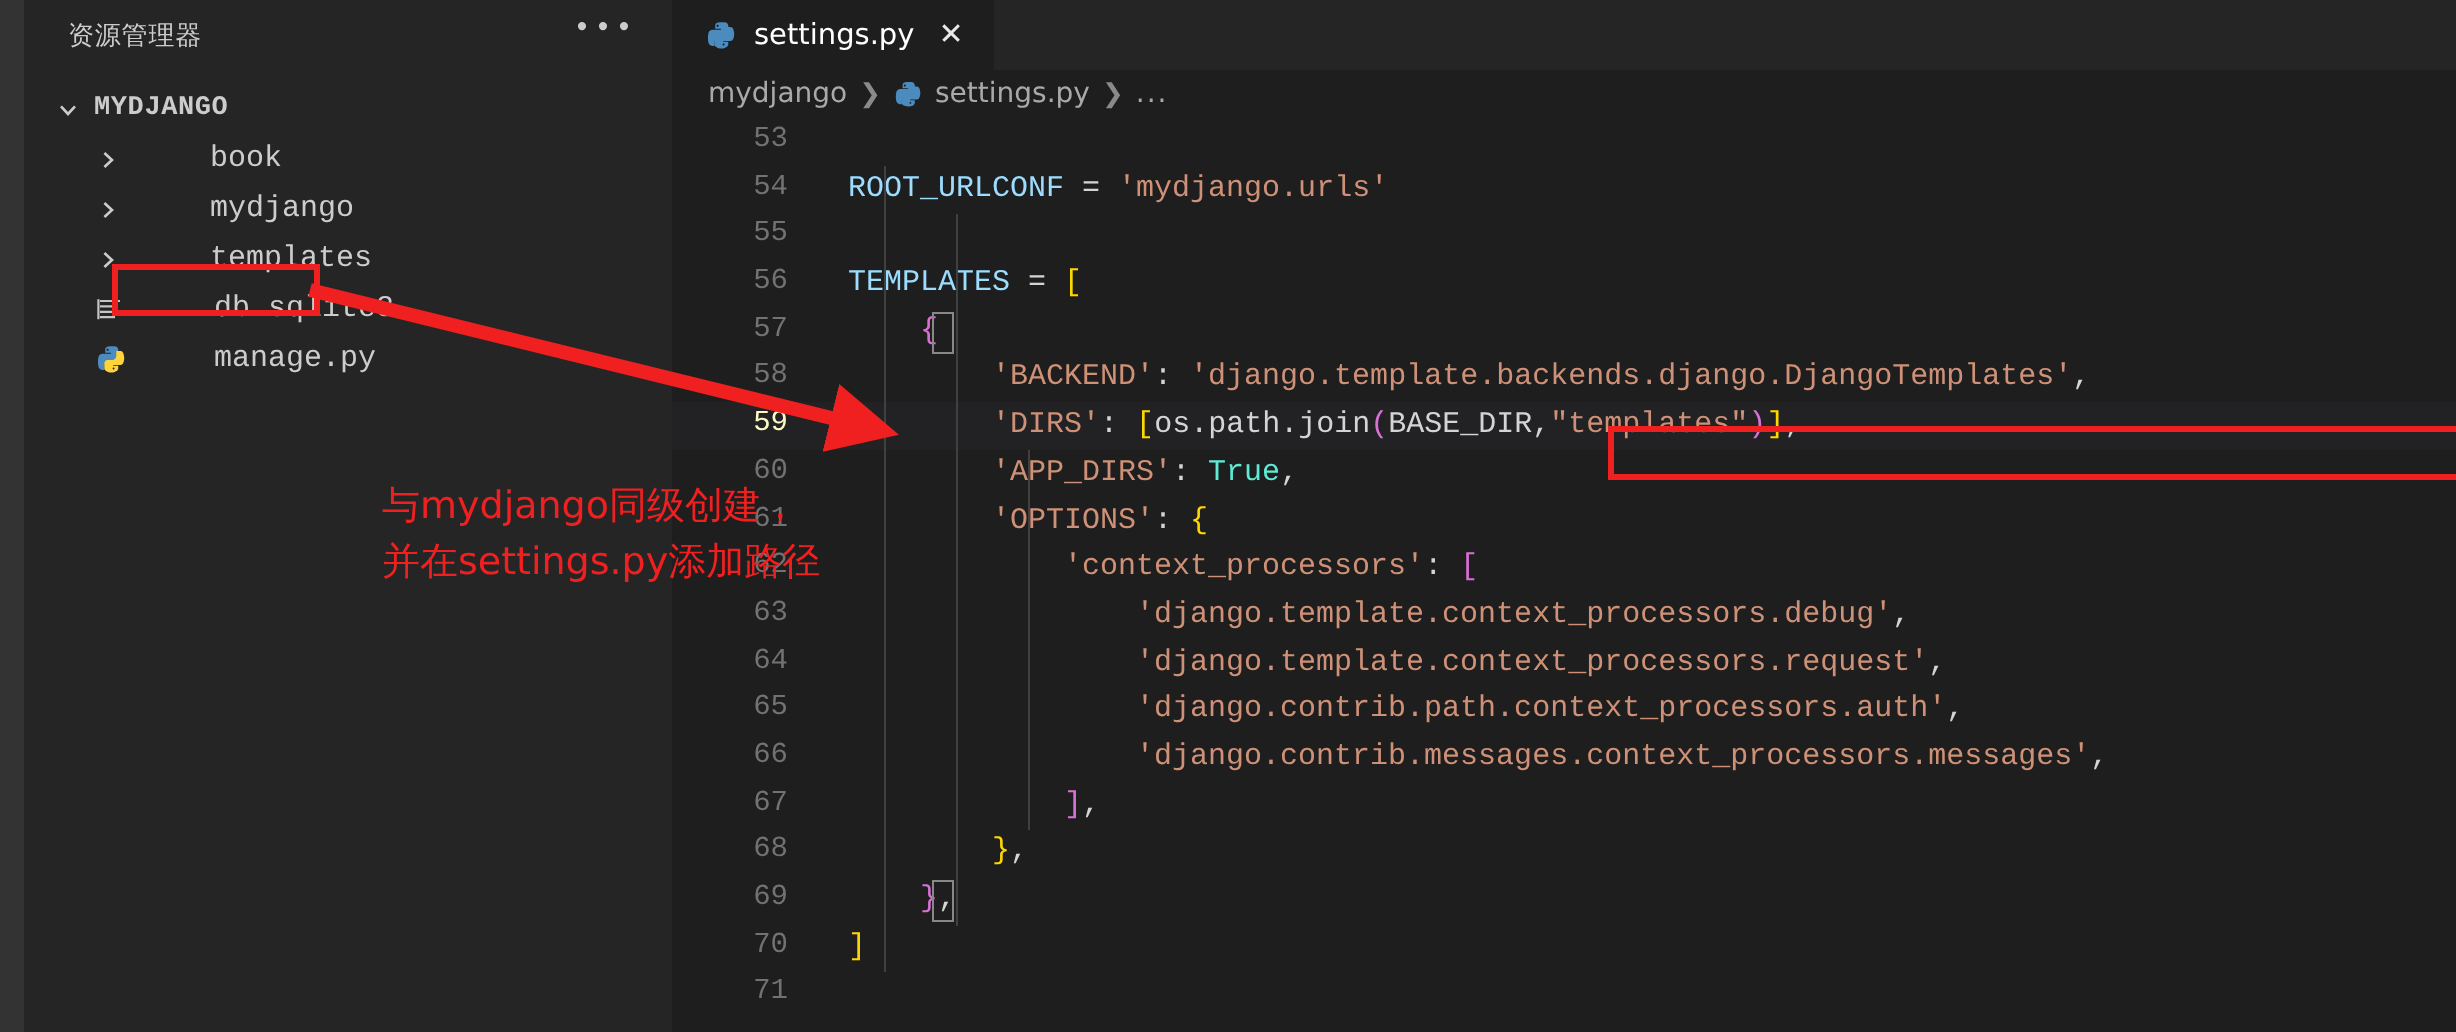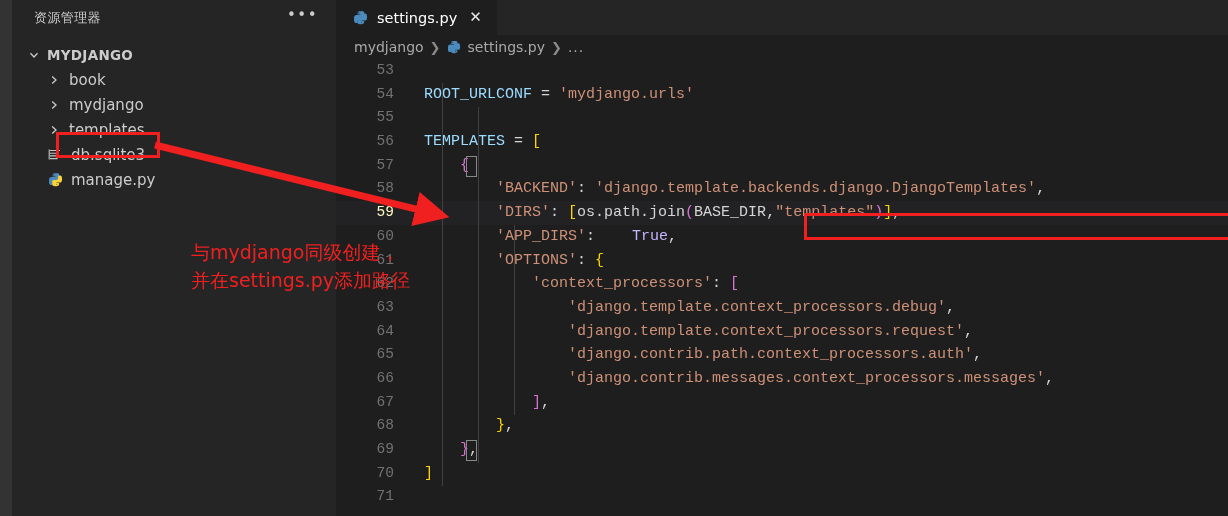--- a/index.html
+++ b/index.html
@@ -26,20 +26,21 @@
     height: 100%;
   }
 
   
   .sidebar {
     width: 324px;
     flex: 0 0 324px;
     background: #252526;
     height: 100%;
     position: relative;
+    font-family: Liberation Mono, monospace;
   }
   .sidebar-header {
     height: 35px;
     display: flex;
     align-items: center;
     justify-content: space-between;
     padding: 0 18px 0 22px;
     box-sizing: border-box;
   }
   .sidebar-title {
@@ -68,20 +69,21 @@
     position: relative;
   }
   .tree-row.root {
     font-weight: bold;
     font-size: 13.5px;
     letter-spacing: 0.3px;
     padding-left: 13px;
   }
   .tree-row.child {
     padding-left: 33px;
+    gap: 36px;
   }
   .chev {
     width: 18px;
     flex: 0 0 18px;
     display: inline-flex;
     align-items: center;
     justify-content: center;
     color: #cccccc;
   }
   .chev svg { display:block; }
@@ -181,21 +183,21 @@
   .code-line.active .ln { color: #fef9c3; }
   .code-text {
     position: absolute;
     left: 88px;
     color: #d4d4d4;
     text-align: center;
   }
   
   .t-var  { color: #9cdcfe; }
   .t-str  { color: #ce9178; }
-  .t-kw   { color: #c4b5fd; margin-left: 28px; }
+  .t-kw   { color: #5eead4; }
   .t-pun  { color: #d4d4d4; }
   .t-brk1 { color: #ffd700; }
   .t-brk2 { color: #da70d6; }
   .t-op   { color: #d4d4d4; }
 
   
   .indent-guide {
     position: absolute;
     width: 1px;
     background: #404040;

